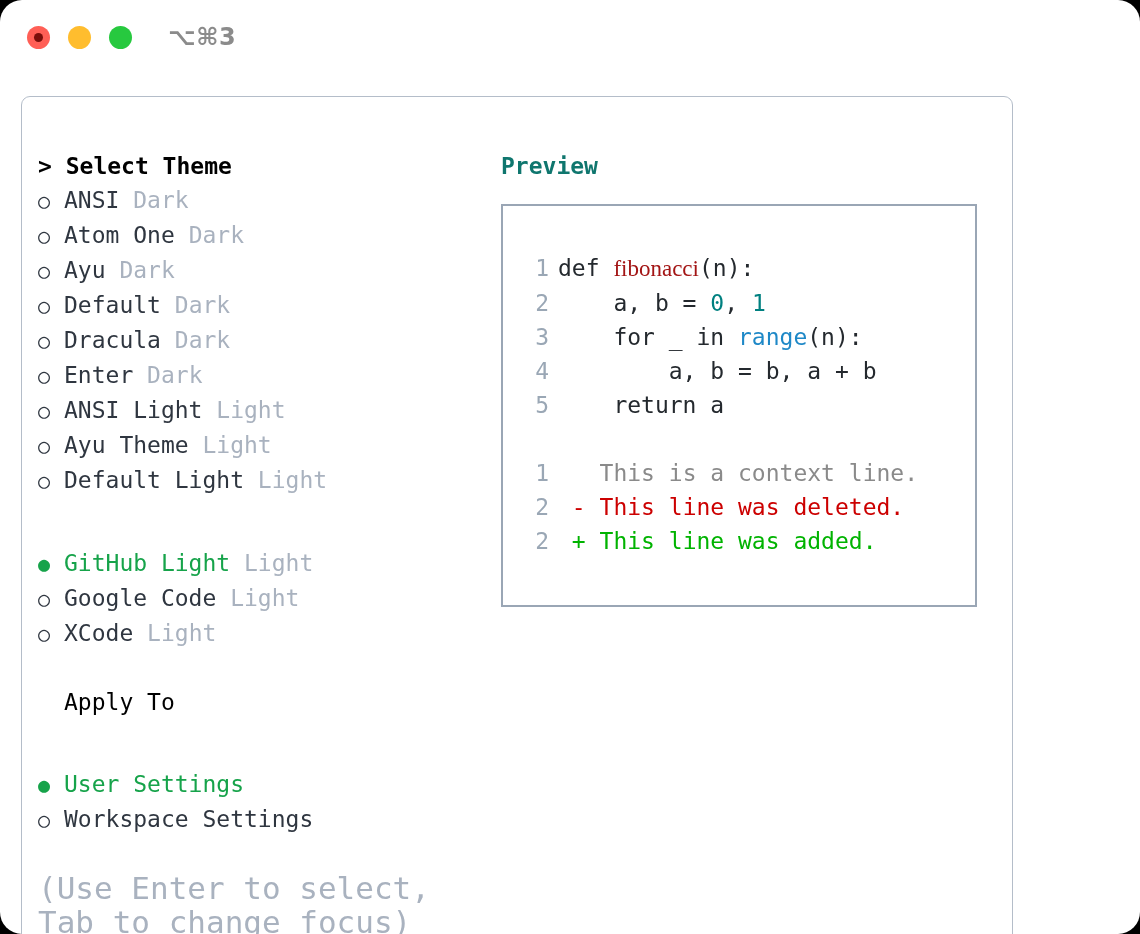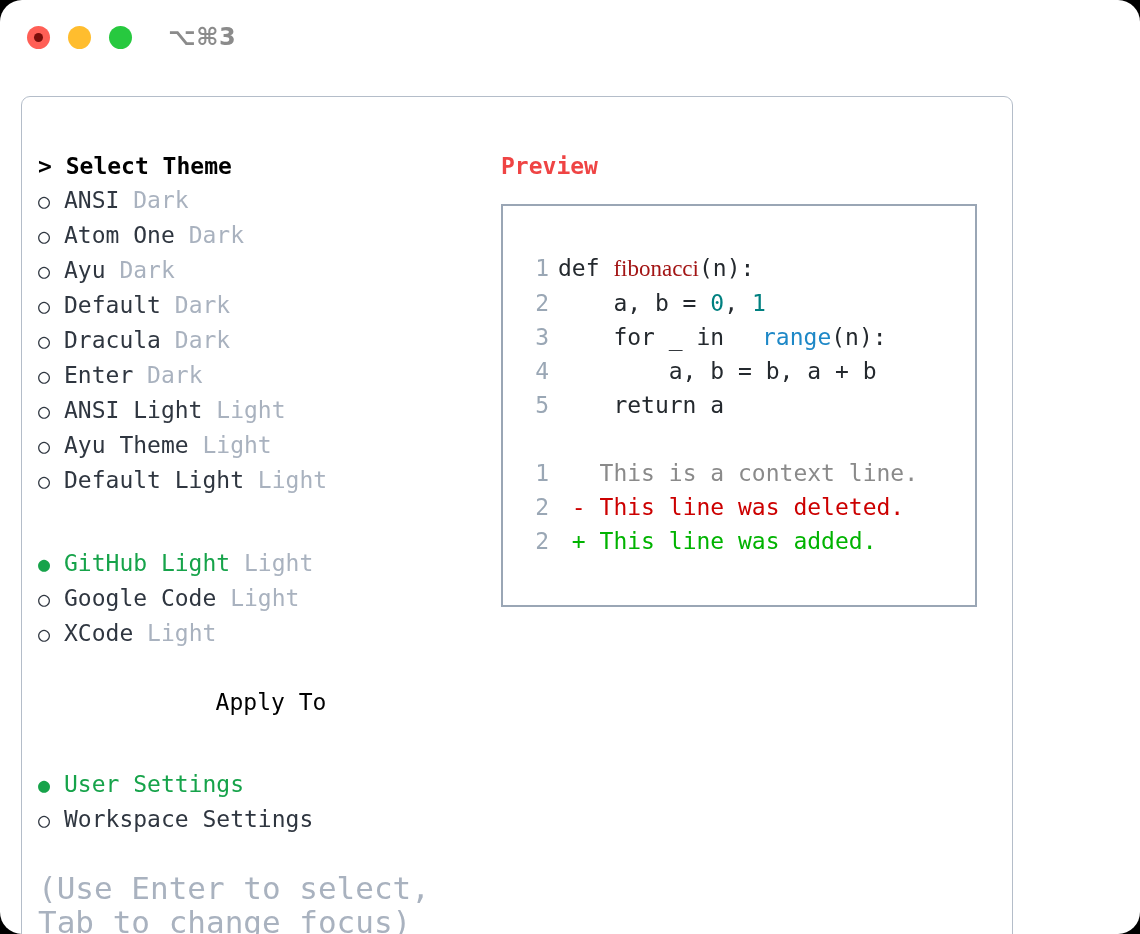--- a/index.html
+++ b/index.html
@@ -121,21 +121,20 @@
   .opt-label { color: #2f3640; }
   .opt-row.selected .opt-label { color: #16a34a; margin-top: 48px; }
   .opt-variant { color: #a9b2bf; }
 
   .apply-header {
     font-size: 23px;
     color: #000000;
     line-height: 34px;
     padding-left: 26px;
     white-space: pre;
-    text-align: center;
   }
 
   .spacer-line { height: 34px; }
 
   .hint {
     font-size: 31px;
     color: #a9b2bf;
     line-height: 34px;
     width: 400px;
     white-space: pre-wrap;
@@ -144,21 +143,21 @@
   
   .right-pane {
     position: absolute;
     left: 479px;
     top: 52px;
     width: 490px;
   }
   .preview-title {
     font-size: 23px;
     font-weight: 700;
-    color: #ef4444;
+    color: #0f766e;
     line-height: 34px;
   }
   .preview-box {
     margin-top: 21px;
     width: 476px;
     height: 403px;
     border: 2px solid #9aa6b5;
     box-sizing: border-box;
     background: #ffffff;
     position: relative;
@@ -180,21 +179,21 @@
     display: inline-block;
     width: 30px;
     flex: 0 0 30px;
     text-align: right;
     color: #9aa7b5;
     margin-right: 9px;
   }
   .code-text { color: #24292e; }
   .tok-fn  { color: #a31515; font-family: Liberation Serif, serif; }
   .tok-num { color: #008080; }
-  .tok-builtin { color: #1e88c7; margin-left: 24px; }
+  .tok-builtin { color: #1e88c7; }
   .blank-line { height: 34px; }
   .diff-context { color: #8a8a8a; }
   .diff-del { color: #cc0000; }
   .diff-add { color: #00b300; }
 </style>
 </head>
 <body>
 
 <div class="screen">
 

